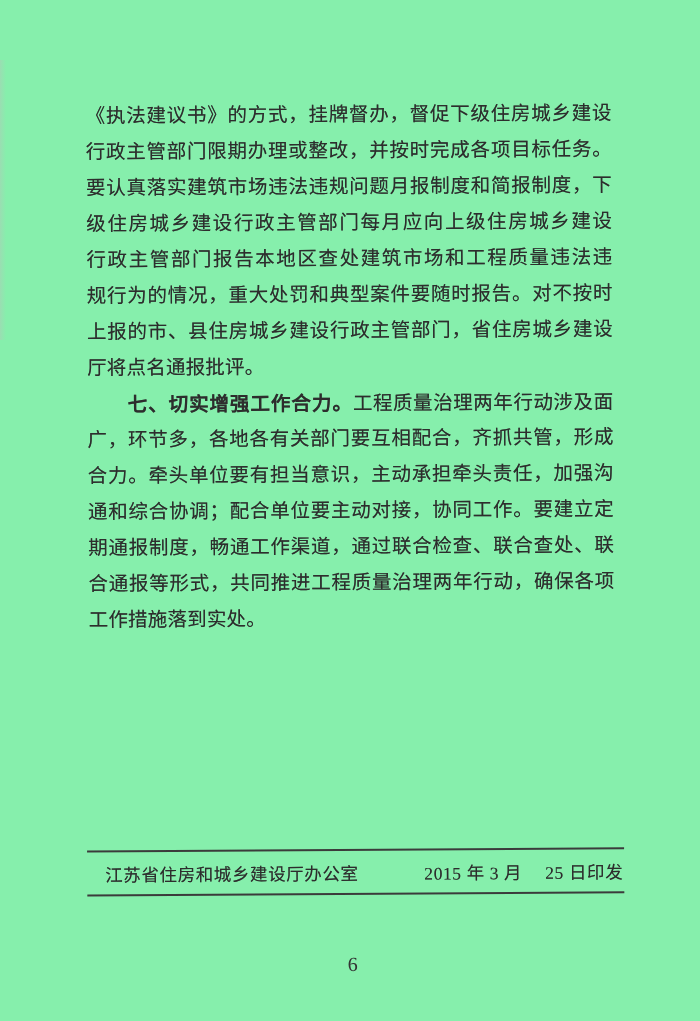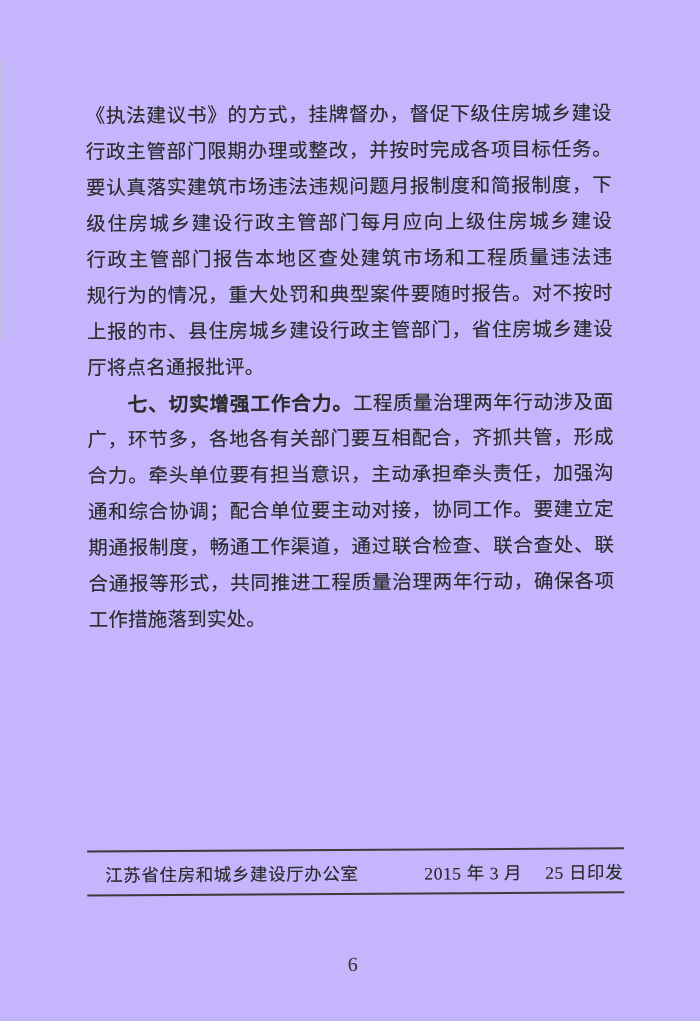--- a/index.html
+++ b/index.html
@@ -4,21 +4,21 @@
 <style>
   html, body {
     margin: 0;
     padding: 0;
     background: #f8f8f6;
   }
   .page {
     position: relative;
     width: 700px;
     height: 1021px;
-    background: #c4b5fd;
+    background: #86efac;
     overflow: hidden;
     font-family: "Liberation Serif", "DejaVu Serif", serif;
     color: #2d2d2d;
   }
   
   .scan-edge {
     position: absolute;
     left: 0; top: 60px;
     width: 6px; height: 280px;
     background: linear-gradient(to right, rgba(185,196,188,0.40), rgba(255,255,255,0));

